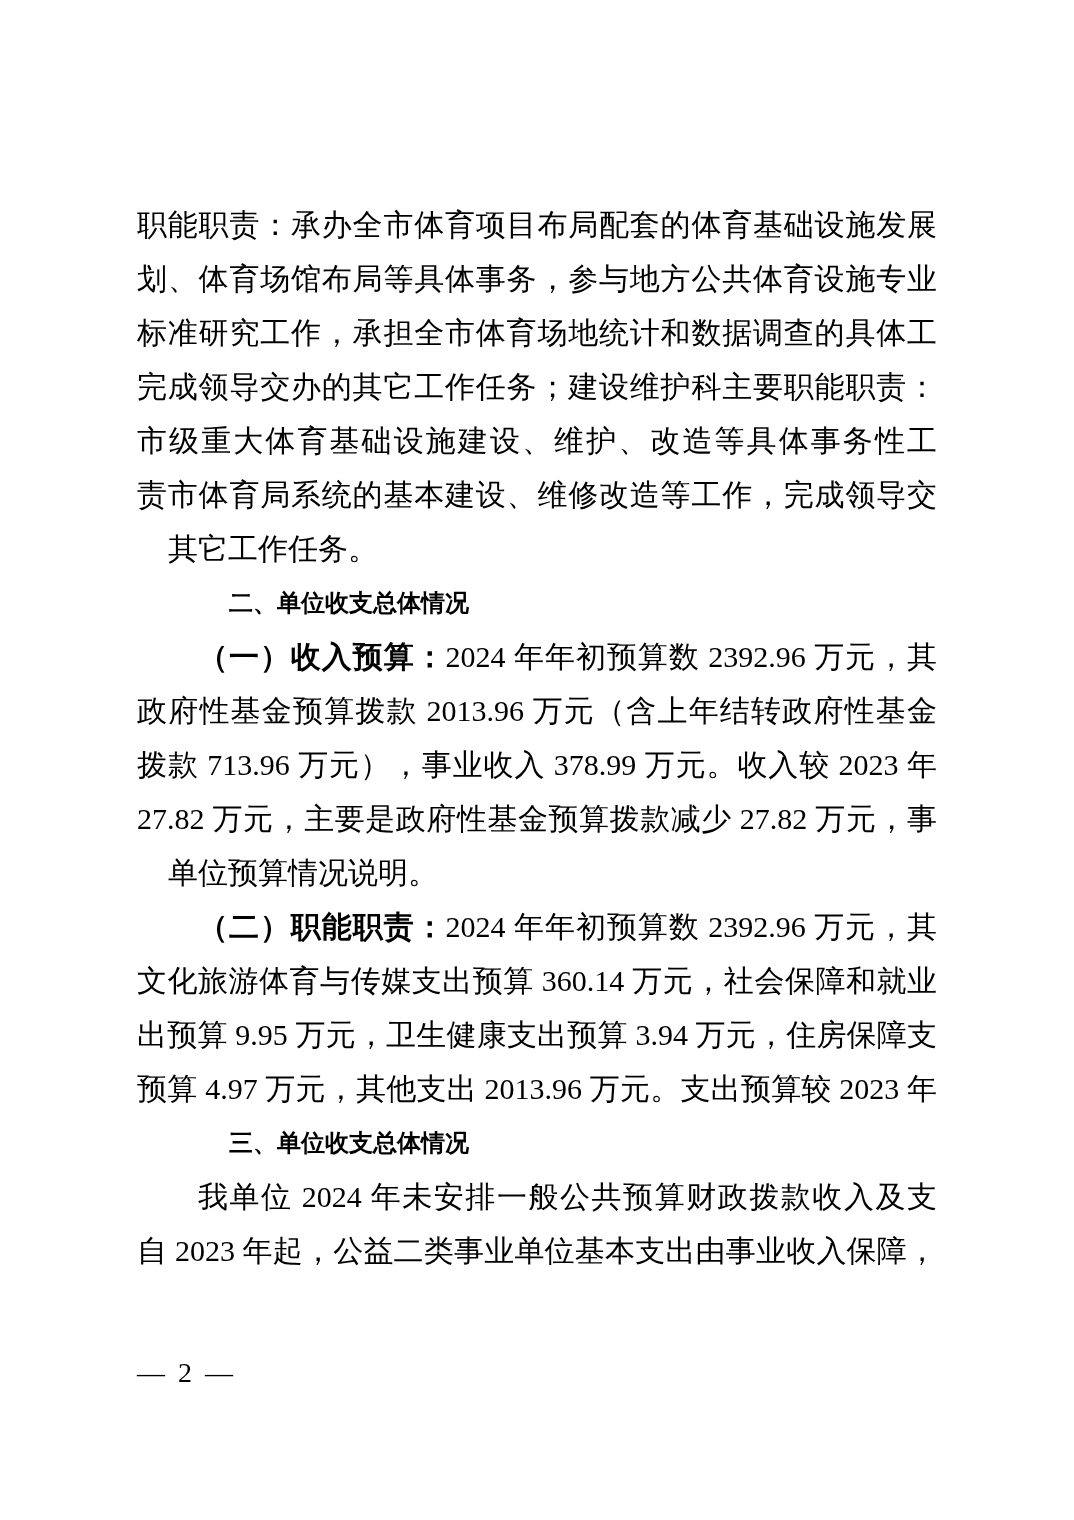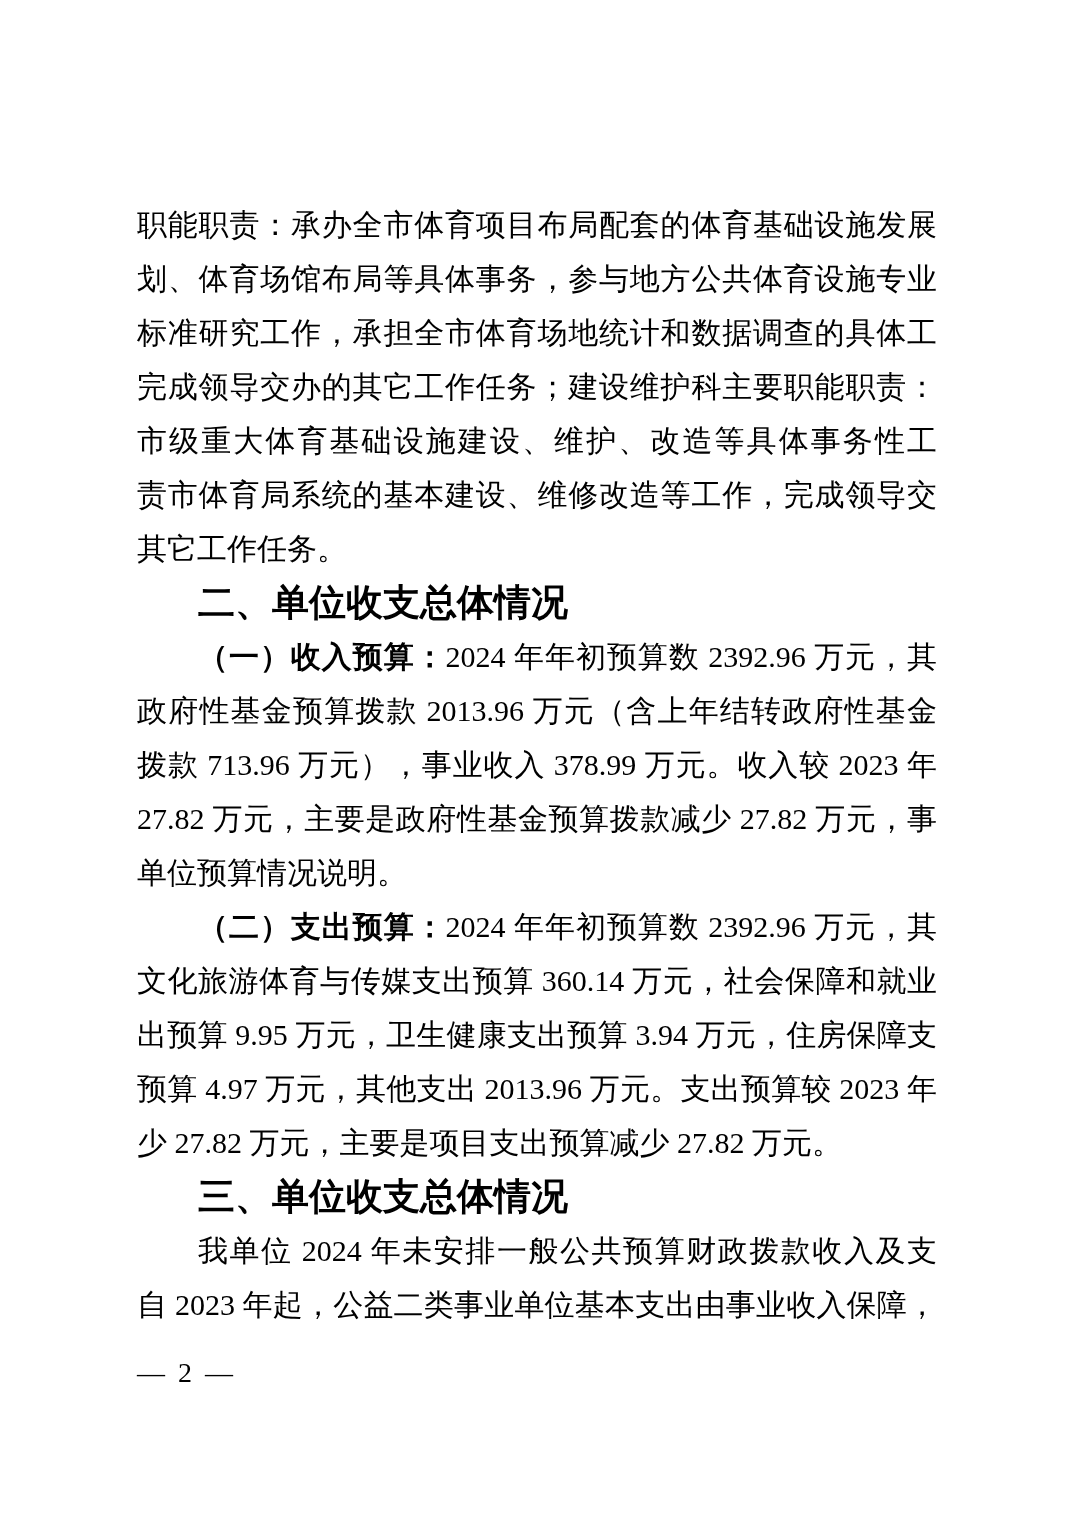--- a/index.html
+++ b/index.html
@@ -31,29 +31,30 @@
   }
   
   .j {
     text-align: justify;
     text-align-last: justify;
     text-justify: inter-character;
   }
   
   .l {
     text-align: left;
+    margin-left: 31px;
   }
   
   .ind {
     padding-left: 61px;
   }
   .heading {
     font-family: Liberation Serif, serif;
     font-weight: bold;
-    font-size: 37px;
+    font-size: 24px;
   }
   .b {
     font-weight: bold;
     margin-top: 12px;
   }
   .footer {
     position: absolute;
     left: 137px;
     top: 1346px;
     height: 54px;
@@ -78,25 +79,24 @@
     <div class="line l">其它工作任务。</div>
 
     <div class="line l ind heading">二、单位收支总体情况</div>
 
     <div class="line j ind"><span class="b">（一）收入预算：</span><span>2024 年年初预算数 2392.96 万元，其中：</span></div>
     <div class="line j">政府性基金预算拨款 2013.96 万元（含上年结转政府性基金预算</div>
     <div class="line j">拨款 713.96 万元），事业收入 378.99 万元。收入较 2023 年减少</div>
     <div class="line j">27.82 万元，主要是政府性基金预算拨款减少 27.82 万元，事业</div>
     <div class="line l">单位预算情况说明。</div>
 
-    <div class="line j ind"><span class="b">（二）支出预算：</span><span>2024 年年初预算数 2392.96 万元，其中：</span></div>
+    <div class="line j ind"><span class="b">（二）职能职责：</span><span>2024 年年初预算数 2392.96 万元，其中：</span></div>
     <div class="line j">文化旅游体育与传媒支出预算 360.14 万元，社会保障和就业支</div>
     <div class="line j">出预算 9.95 万元，卫生健康支出预算 3.94 万元，住房保障支出</div>
     <div class="line j">预算 4.97 万元，其他支出 2013.96 万元。支出预算较 2023 年减</div>
-    <div class="line l">少 27.82 万元，主要是项目支出预算减少 27.82 万元。</div>
 
     <div class="line l ind heading">三、单位收支总体情况</div>
 
     <div class="line j ind">我单位 2024 年未安排一般公共预算财政拨款收入及支出，</div>
     <div class="line j">自 2023 年起，公益二类事业单位基本支出由事业收入保障，包</div>
 
   </div>
 
   <div class="footer">— 2 —</div>
 </div>

